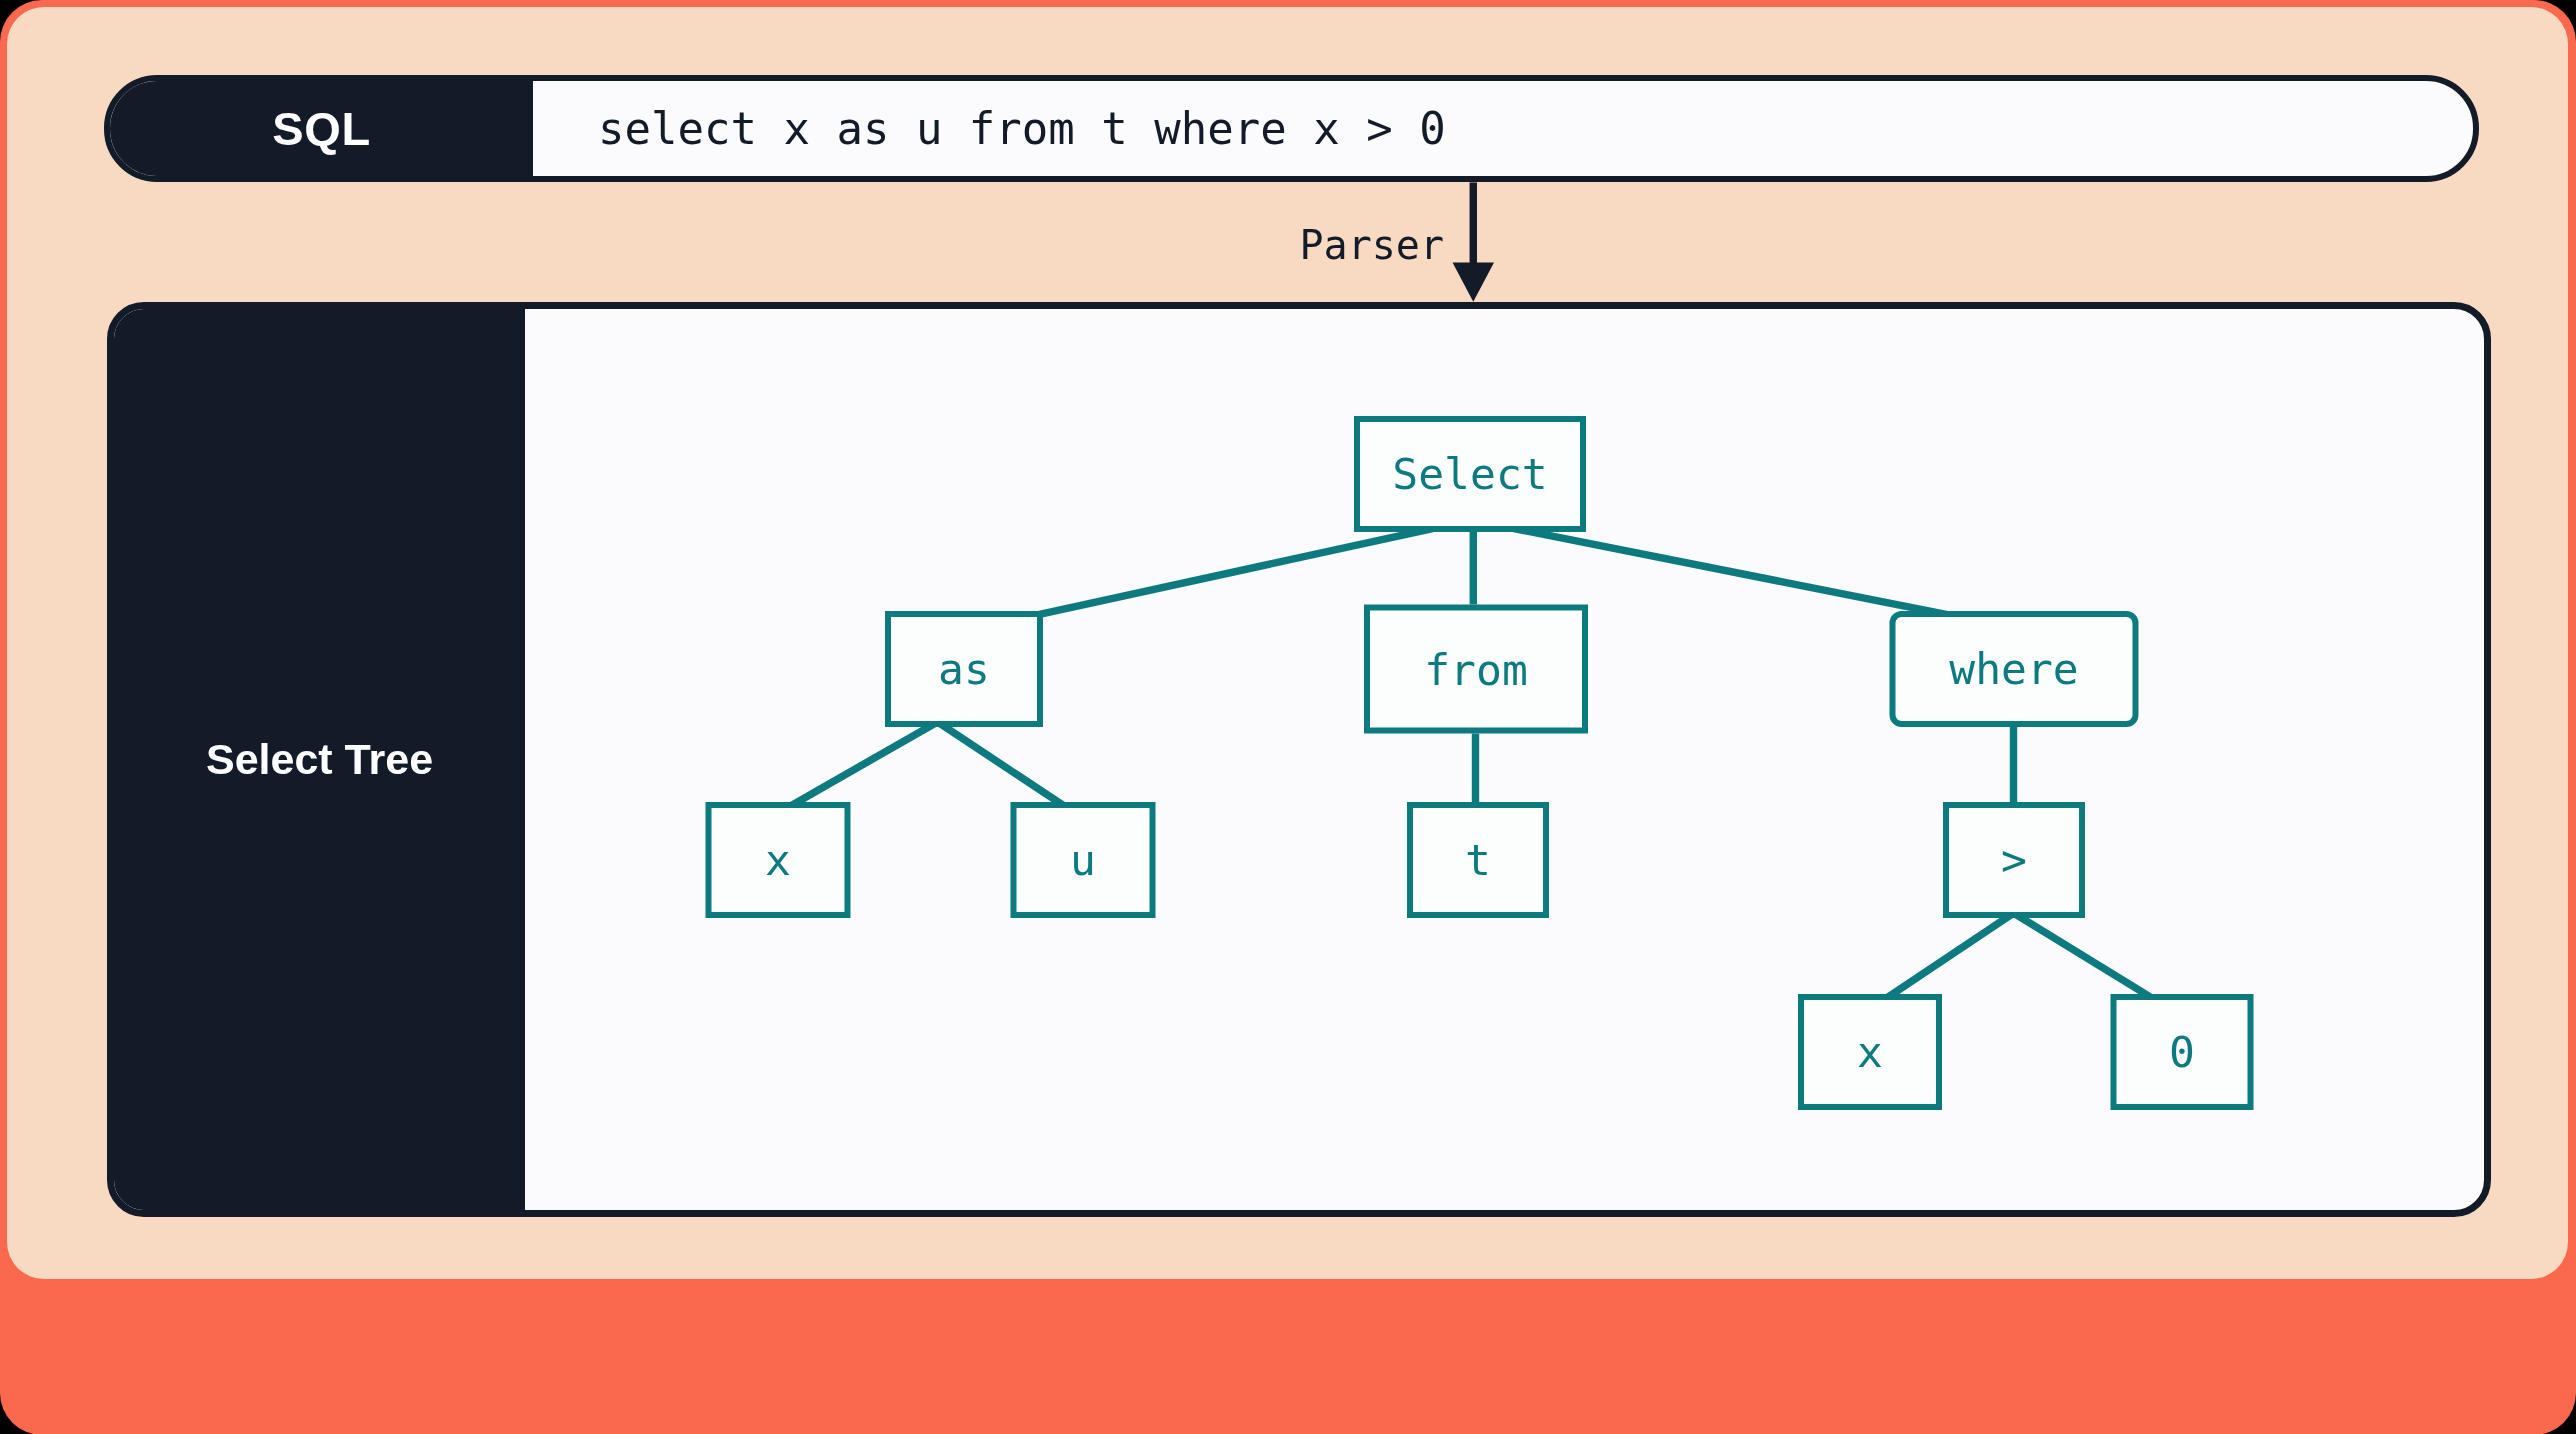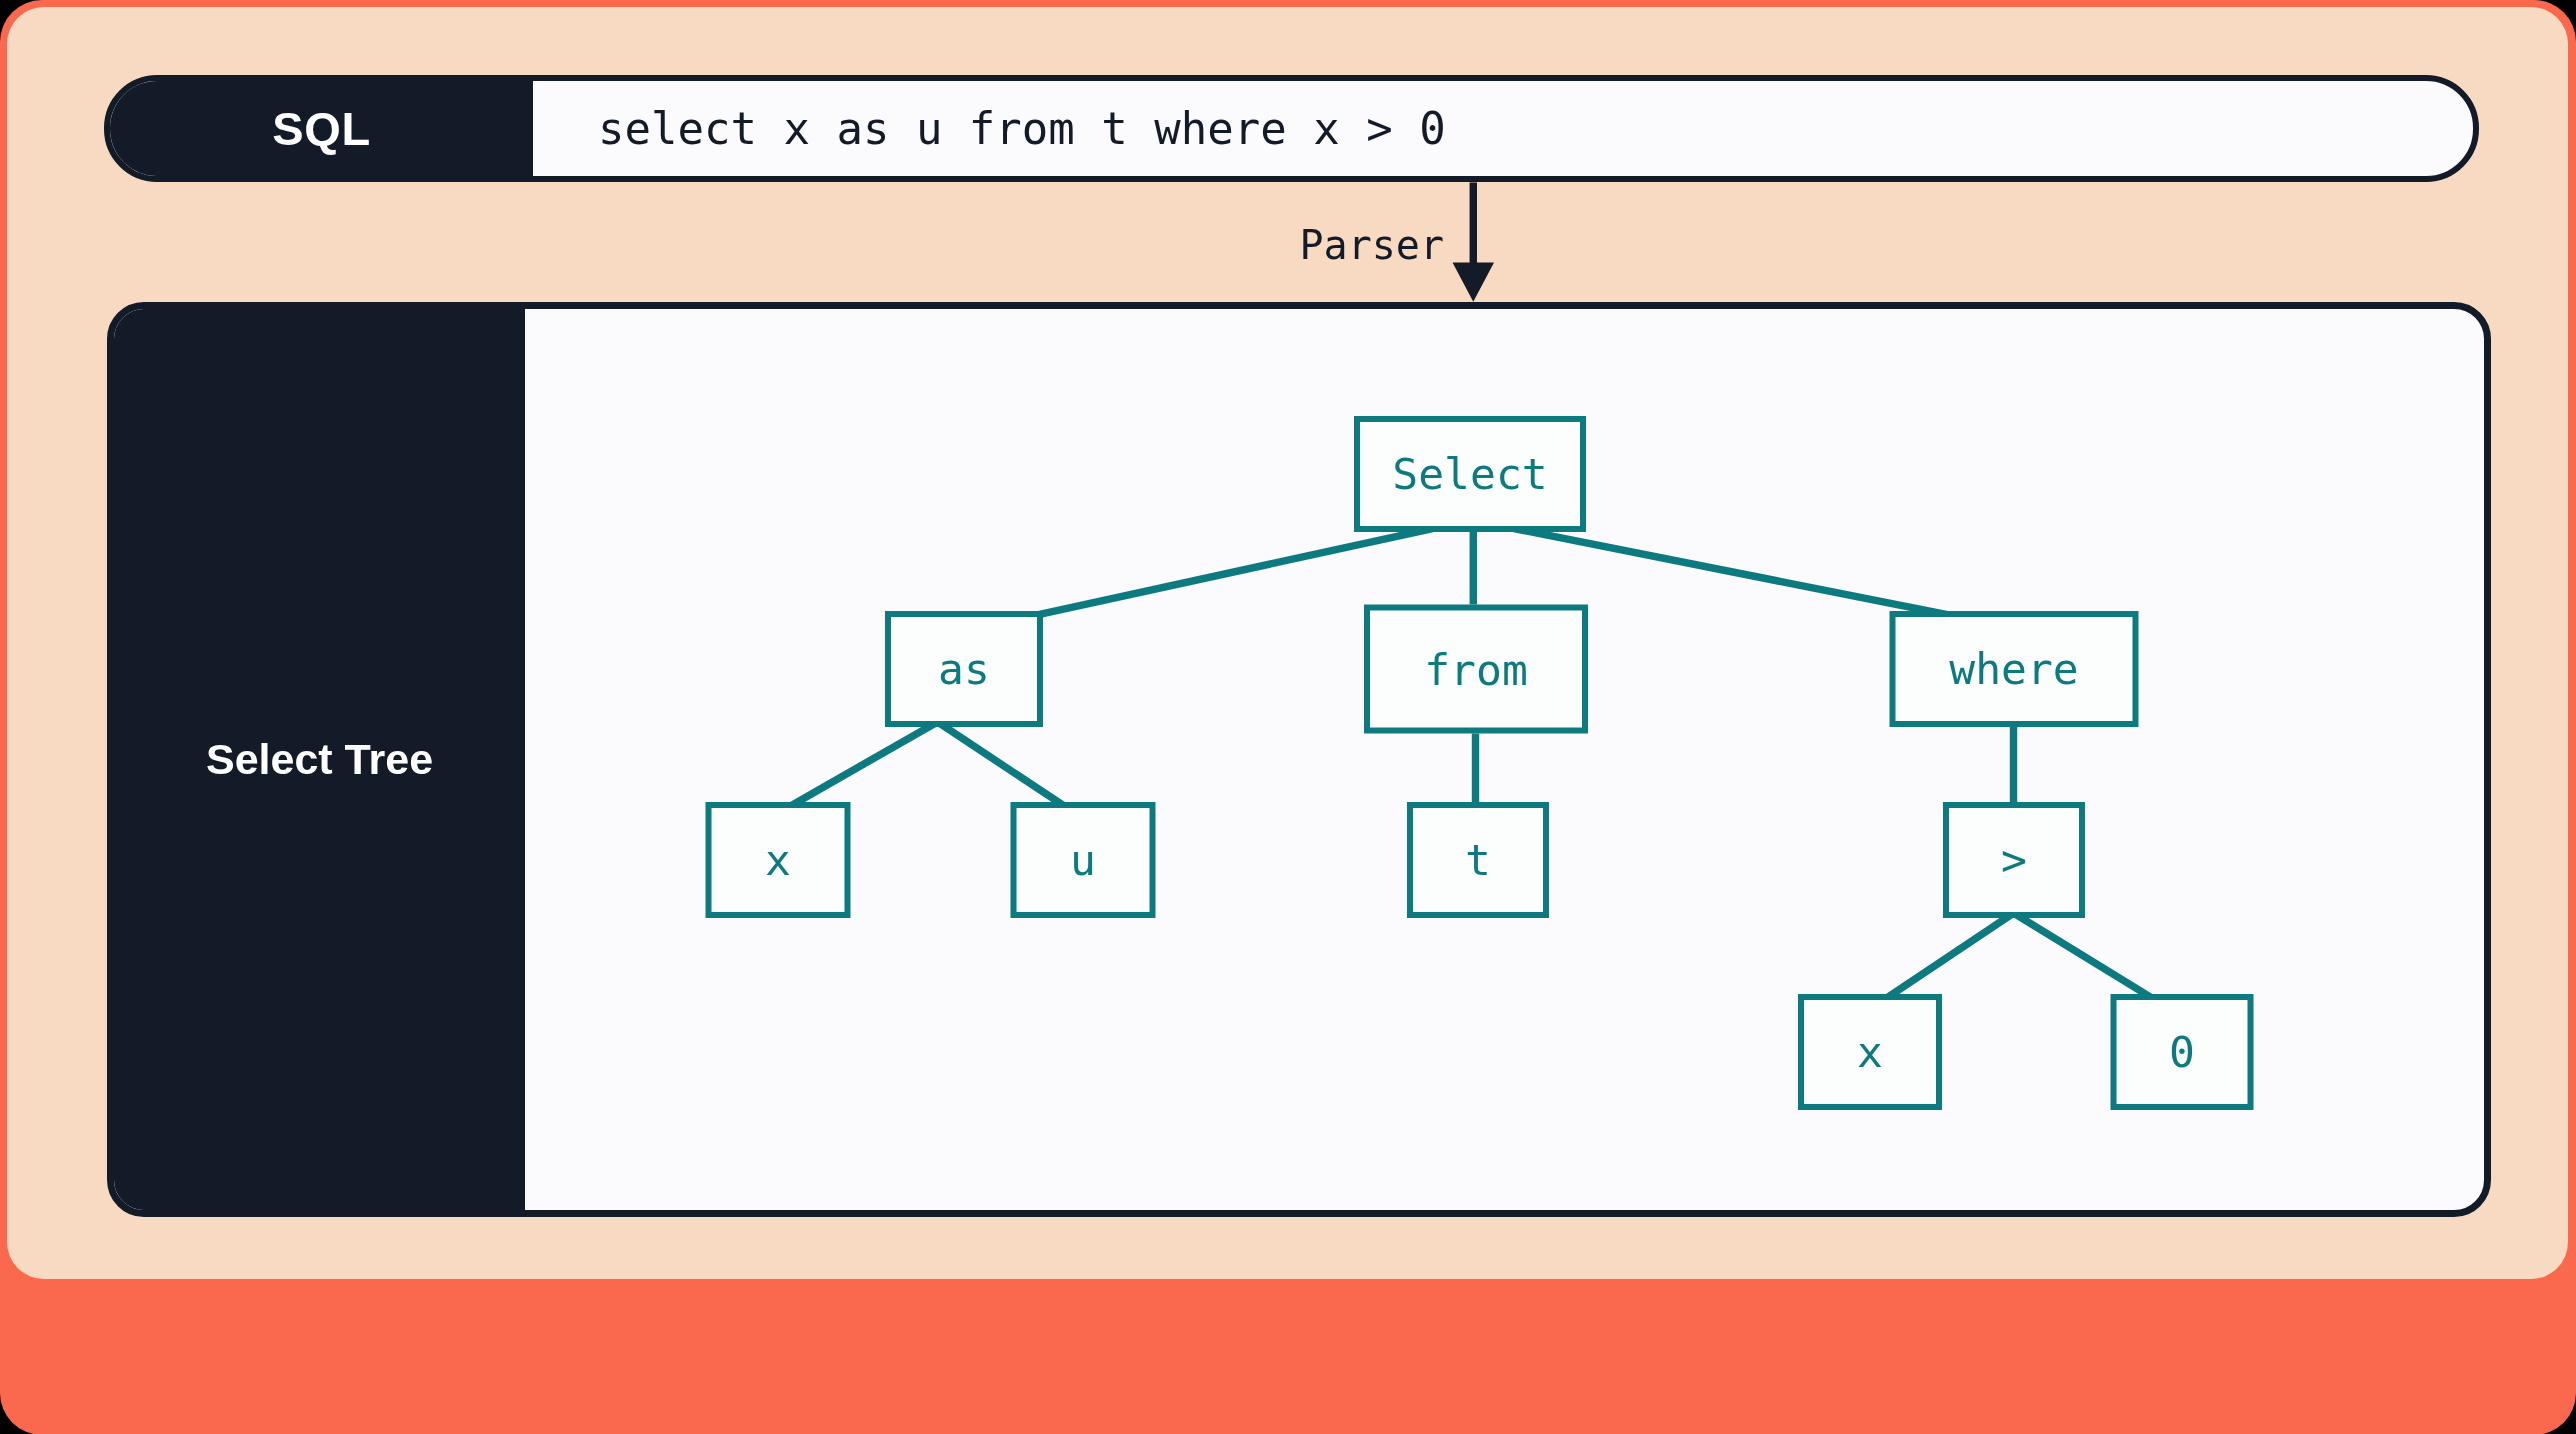--- a/index.html
+++ b/index.html
@@ -145,21 +145,21 @@
       <line x1="1991" y1="974" x2="1991" y2="1092"></line>
       <line x1="2717" y1="974" x2="2717" y2="1092"></line>
       <line x1="2717" y1="1232" x2="2542" y2="1349"></line>
       <line x1="2717" y1="1232" x2="2908" y2="1349"></line>
     </g>
   </svg>
 
   <div class="node" style="left:1470px; top:474px; width:232px; height:116px;">Select</div>
   <div class="node" style="left:964px; top:669px; width:158px; height:116px;">as</div>
   <div class="node" style="left:1476px; top:669px; width:224px; height:129px;">from</div>
-  <div class="node" style="left:2014px; top:669px; width:249px; height:116px;">where</div>
+  <div class="node" style="left:2014px; top:669px; width:249px; height:116px;border-radius:12px;">where</div>
   <div class="node" style="left:778px; top:860px; width:145px; height:116px;">x</div>
   <div class="node" style="left:1083px; top:860px; width:145px; height:116px;">u</div>
   <div class="node" style="left:1478px; top:860px; width:142px; height:116px;">t</div>
   <div class="node" style="left:2014px; top:860px; width:142px; height:116px;">&gt;</div>
   <div class="node" style="left:1870px; top:1052px; width:144px; height:116px;">x</div>
   <div class="node" style="left:2182px; top:1052px; width:143px; height:116px;">0</div>
 
   <div class="footer">
     
     

